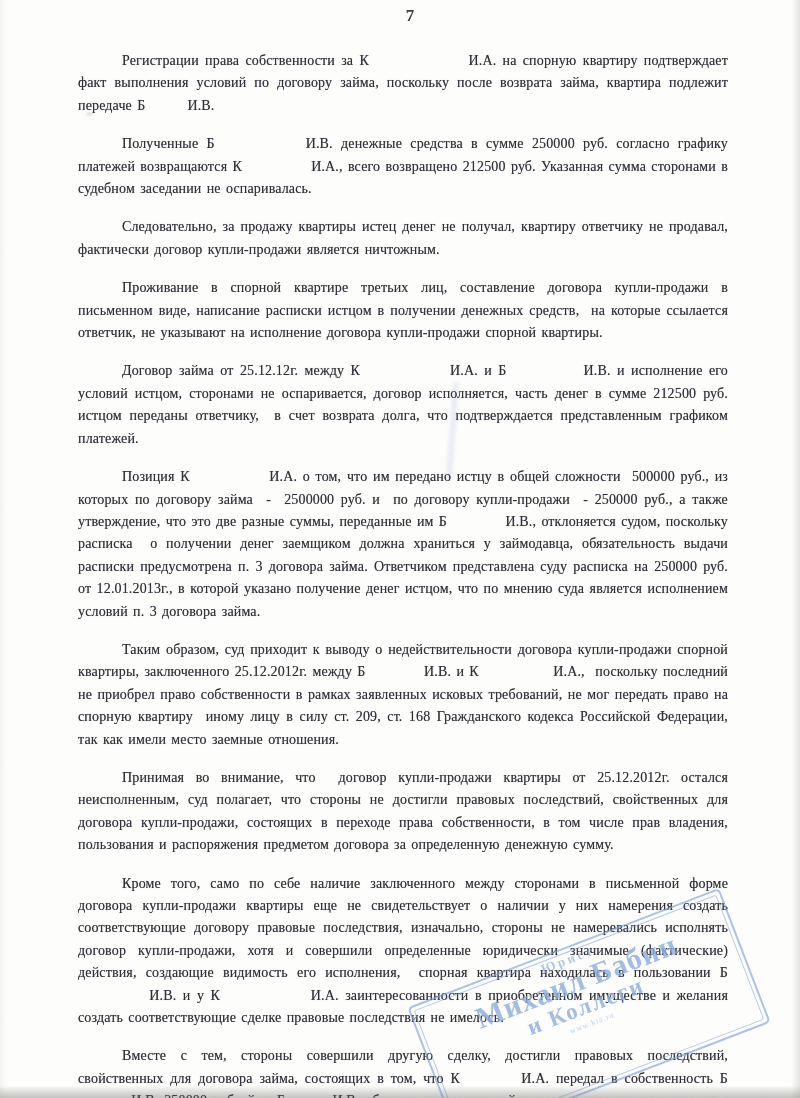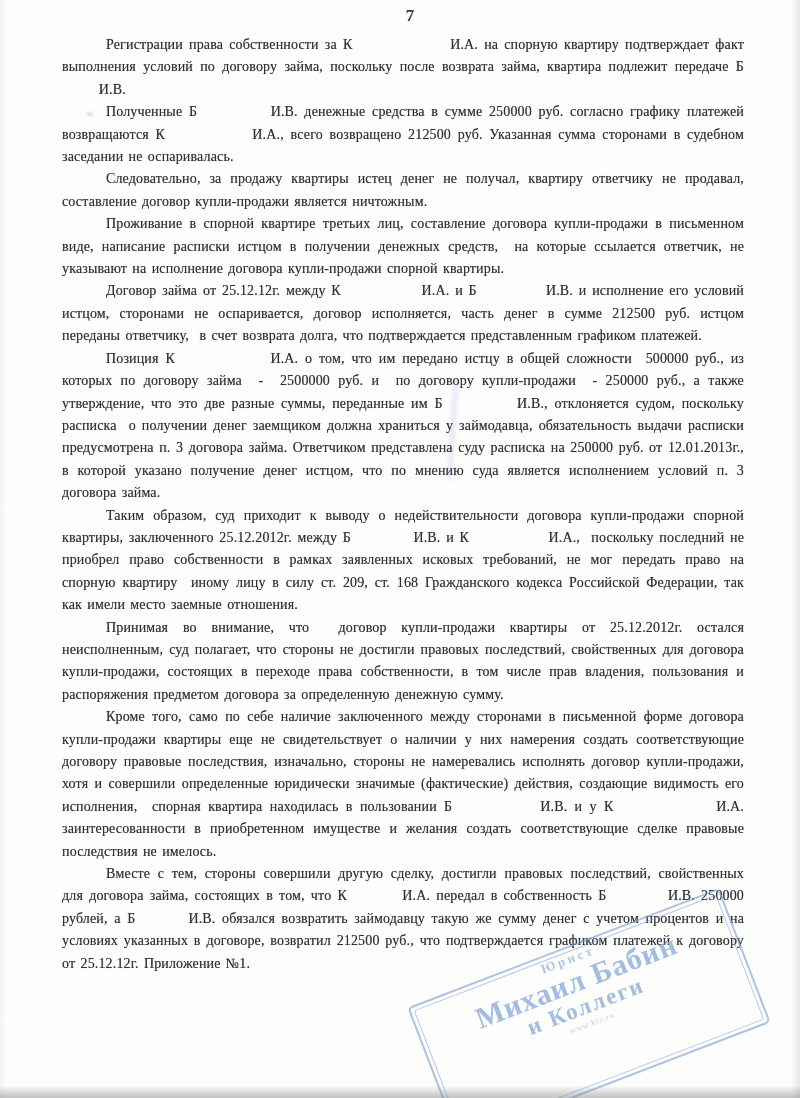--- a/index.html
+++ b/index.html
@@ -31,21 +31,21 @@
     left: 62px; right: 56px; top: 34px;
     color: #2f3038;
     font-size: 14px;
     line-height: 22.4px;
     text-align: justify;
     letter-spacing: 0.15px;
     word-spacing: 1.6px;
     text-shadow: 0 0 0.7px rgba(47,48,60,0.55);
   }
   .content p {
-    margin: 0;
+    margin: 16px;
     text-indent: 44px;
   }
   
   .watermark {
     position: absolute;
     left: 422px; top: 943px;
     width: 330px; height: 140px;
     transform: rotate(-21deg);
     border: 2px solid rgba(122,156,212,0.75);
     border-radius: 5px;
@@ -84,21 +84,21 @@
 </head>
 <body>
 
 <div class="page">
 
   <div class="page-number">7</div>
 
   <div class="content">
     <p>Регистрации права собственности за К &nbsp;&nbsp;&nbsp;&nbsp;&nbsp;&nbsp;&nbsp;&nbsp;&nbsp;&nbsp;&nbsp;&nbsp;&nbsp;&nbsp; И.А. на спорную квартиру подтверждает факт выполнения условий по договору займа, поскольку после возврата займа, квартира подлежит передаче Б &nbsp;&nbsp;&nbsp;&nbsp;&nbsp;&nbsp; И.В.</p>
     <p>Полученные Б &nbsp;&nbsp;&nbsp;&nbsp;&nbsp;&nbsp;&nbsp;&nbsp;&nbsp; И.В. денежные средства в сумме 250000 руб. согласно графику платежей возвращаются К &nbsp;&nbsp;&nbsp;&nbsp;&nbsp;&nbsp;&nbsp;&nbsp;&nbsp;&nbsp;&nbsp; И.А., всего возвращено 212500 руб. Указанная сумма сторонами в судебном заседании не оспаривалась.</p>
-    <p>Следовательно, за продажу квартиры истец денег не получал, квартиру ответчику не продавал, составление договор купли-продажи является ничтожным.</p>
+    <p>Следовательно, за продажу квартиры истец денег не получал, квартиру ответчику не продавал, фактически договор купли-продажи является ничтожным.</p>
     <p>Проживание в спорной квартире третьих лиц, составление договора купли-продажи в письменном виде, написание расписки истцом в получении денежных средств,&nbsp; на которые ссылается ответчик, не указывают на исполнение договора купли-продажи спорной квартиры.</p>
     <p>Договор займа от 25.12.12г. между К &nbsp;&nbsp;&nbsp;&nbsp;&nbsp;&nbsp;&nbsp;&nbsp;&nbsp;&nbsp;&nbsp;&nbsp; И.А. и Б &nbsp;&nbsp;&nbsp;&nbsp;&nbsp;&nbsp;&nbsp;&nbsp;&nbsp;&nbsp; И.В. и исполнение его условий истцом, сторонами не оспаривается, договор исполняется, часть денег в сумме 212500 руб. истцом переданы ответчику,&nbsp; в счет возврата долга, что подтверждается представленным графиком платежей.</p>
     <p>Позиция К &nbsp;&nbsp;&nbsp;&nbsp;&nbsp;&nbsp;&nbsp;&nbsp;&nbsp;&nbsp;&nbsp;&nbsp; И.А. о том, что им передано истцу в общей сложности&nbsp; 500000 руб., из которых по договору займа&nbsp; -&nbsp; 2500000 руб. и&nbsp; по договору купли-продажи&nbsp; - 250000 руб., а также утверждение, что это две разные суммы, переданные им Б &nbsp;&nbsp;&nbsp;&nbsp;&nbsp;&nbsp;&nbsp;&nbsp;&nbsp; И.В., отклоняется судом, поскольку расписка&nbsp; о получении денег заемщиком должна храниться у займодавца, обязательность выдачи расписки предусмотрена п. 3 договора займа. Ответчиком представлена суду расписка на 250000 руб. от 12.01.2013г., в которой указано получение денег истцом, что по мнению суда является исполнением условий п. 3 договора займа.</p>
     <p>Таким образом, суд приходит к выводу о недействительности договора купли-продажи спорной квартиры, заключенного 25.12.2012г. между Б &nbsp;&nbsp;&nbsp;&nbsp;&nbsp;&nbsp;&nbsp;&nbsp;&nbsp; И.В. и К &nbsp;&nbsp;&nbsp;&nbsp;&nbsp;&nbsp;&nbsp;&nbsp;&nbsp;&nbsp;&nbsp;&nbsp; И.А.,&nbsp; поскольку последний не приобрел право собственности в рамках заявленных исковых требований, не мог передать право на спорную квартиру&nbsp; иному лицу в силу ст. 209, ст. 168 Гражданского кодекса Российской Федерации, так как имели место заемные отношения.</p>
     <p>Принимая во внимание, что&nbsp; договор купли-продажи квартиры от 25.12.2012г. остался неисполненным, суд полагает, что стороны не достигли правовых последствий, свойственных для договора купли-продажи, состоящих в переходе права собственности, в том числе прав владения, пользования и распоряжения предметом договора за определенную денежную сумму.</p>
     <p>Кроме того, само по себе наличие заключенного между сторонами в письменной форме договора купли-продажи квартиры еще не свидетельствует о наличии у них намерения создать соответствующие договору правовые последствия, изначально, стороны не намеревались исполнять договор купли-продажи, хотя и совершили определенные юридически значимые (фактические) действия, создающие видимость его исполнения,&nbsp; спорная квартира находилась в пользовании Б &nbsp;&nbsp;&nbsp;&nbsp;&nbsp;&nbsp;&nbsp;&nbsp;&nbsp;&nbsp; И.В. и у К &nbsp;&nbsp;&nbsp;&nbsp;&nbsp;&nbsp;&nbsp;&nbsp;&nbsp;&nbsp;&nbsp;&nbsp; И.А. заинтересованности в приобретенном имуществе и желания создать соответствующие сделке правовые последствия не имелось.</p>
     <p>Вместе с тем, стороны совершили другую сделку, достигли правовых последствий, свойственных для договора займа, состоящих в том, что К &nbsp;&nbsp;&nbsp;&nbsp;&nbsp;&nbsp;&nbsp; И.А. передал в собственность Б &nbsp;&nbsp;&nbsp;&nbsp;&nbsp;&nbsp;&nbsp;&nbsp; И.В. 250000 рублей, а Б &nbsp;&nbsp;&nbsp;&nbsp;&nbsp;&nbsp; И.В. обязался возвратить займодавцу такую же сумму денег с учетом процентов и на условиях указанных в договоре, возвратил 212500 руб., что подтверждается графиком платежей к договору от 25.12.12г. Приложение №1.</p>
 
   </div>
 

